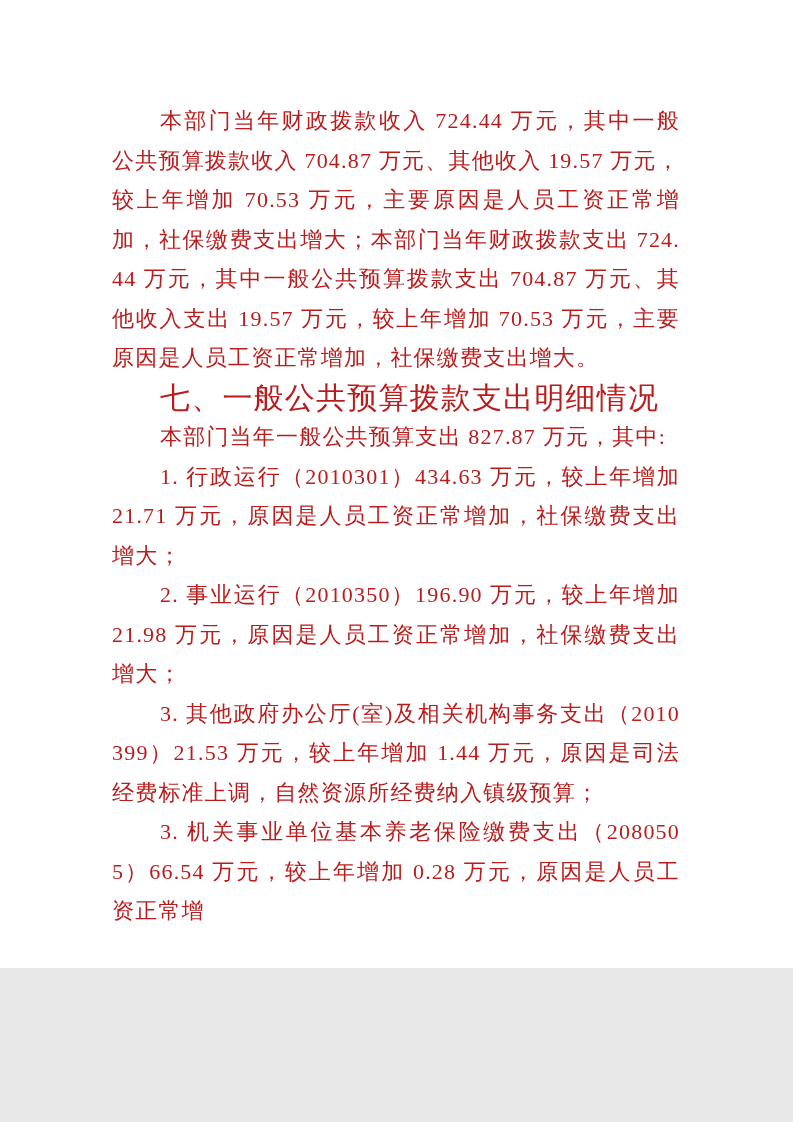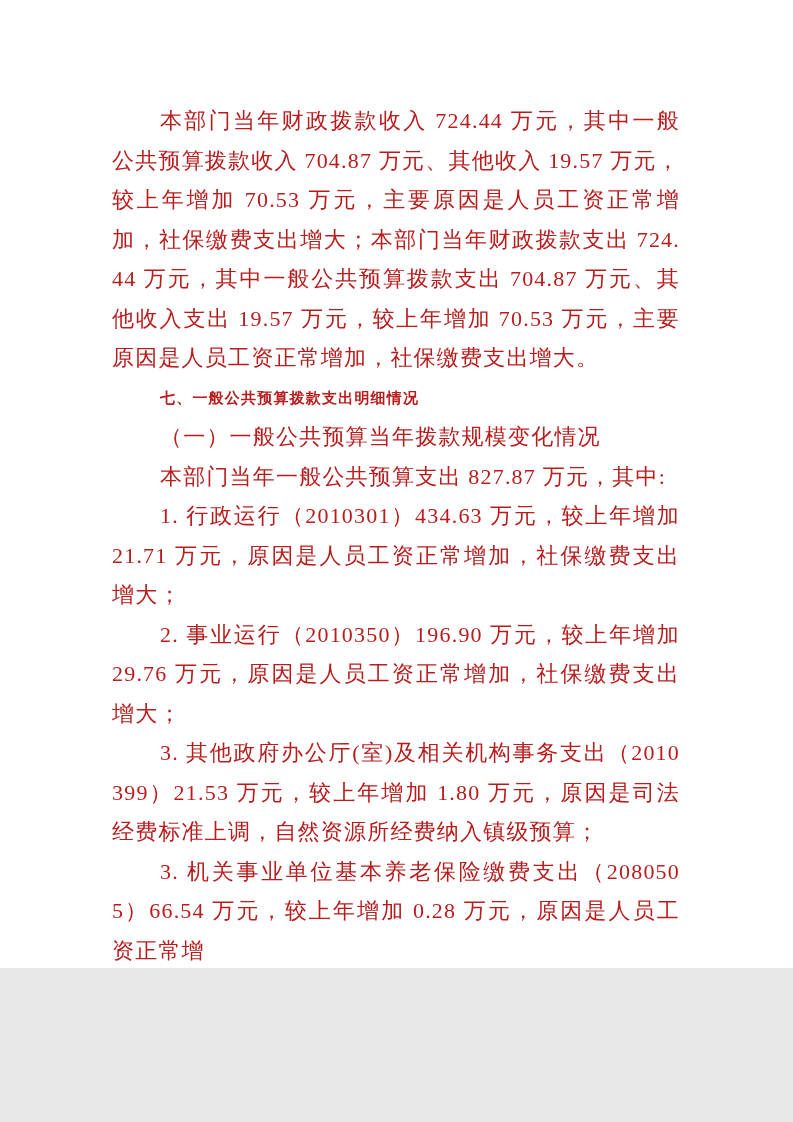--- a/index.html
+++ b/index.html
@@ -32,35 +32,34 @@
     word-break: break-all;
     text-indent: 48px;
     margin: 0;
   }
   .para.body {
     font-family: "Liberation Serif", serif;
     font-weight: normal;
   }
   .para.heading {
     font-family: "Liberation Sans", sans-serif;
-    font-weight: bold;
-    font-size: 15px;
+    font-weight: normal;
+    font-size: 30px;
   }
   .para.subheading {
     font-family: "Liberation Serif", serif;
     font-weight: normal;
   }
 </style>
 </head>
 <body>
 
 <div class="page">
   <div class="content">
     <p class="para body">本部门当年财政拨款收入 724.44 万元，其中一般公共预算拨款收入 704.87 万元、其他收入 19.57 万元，较上年增加 70.53 万元，主要原因是人员工资正常增加，社保缴费支出增大；本部门当年财政拨款支出 724.44 万元，其中一般公共预算拨款支出 704.87 万元、其他收入支出 19.57 万元，较上年增加 70.53 万元，主要原因是人员工资正常增加，社保缴费支出增大。</p>
     <p class="para heading">七、一般公共预算拨款支出明细情况</p>
-    <p class="para subheading">（一）一般公共预算当年拨款规模变化情况</p>
     <p class="para body">本部门当年一般公共预算支出 827.87 万元，其中:</p>
     <p class="para body">1. 行政运行（2010301）434.63 万元，较上年增加 21.71 万元，原因是人员工资正常增加，社保缴费支出增大；</p>
-    <p class="para body">2. 事业运行（2010350）196.90 万元，较上年增加 29.76 万元，原因是人员工资正常增加，社保缴费支出增大；</p>
-    <p class="para body">3. 其他政府办公厅(室)及相关机构事务支出（2010399）21.53 万元，较上年增加 1.80 万元，原因是司法经费标准上调，自然资源所经费纳入镇级预算；</p>
+    <p class="para body">2. 事业运行（2010350）196.90 万元，较上年增加 21.98 万元，原因是人员工资正常增加，社保缴费支出增大；</p>
+    <p class="para body">3. 其他政府办公厅(室)及相关机构事务支出（2010399）21.53 万元，较上年增加 1.44 万元，原因是司法经费标准上调，自然资源所经费纳入镇级预算；</p>
     <p class="para body">3. 机关事业单位基本养老保险缴费支出（2080505）66.54 万元，较上年增加 0.28 万元，原因是人员工资正常增</p>
   </div>
 </div>
 
 </body></html>

